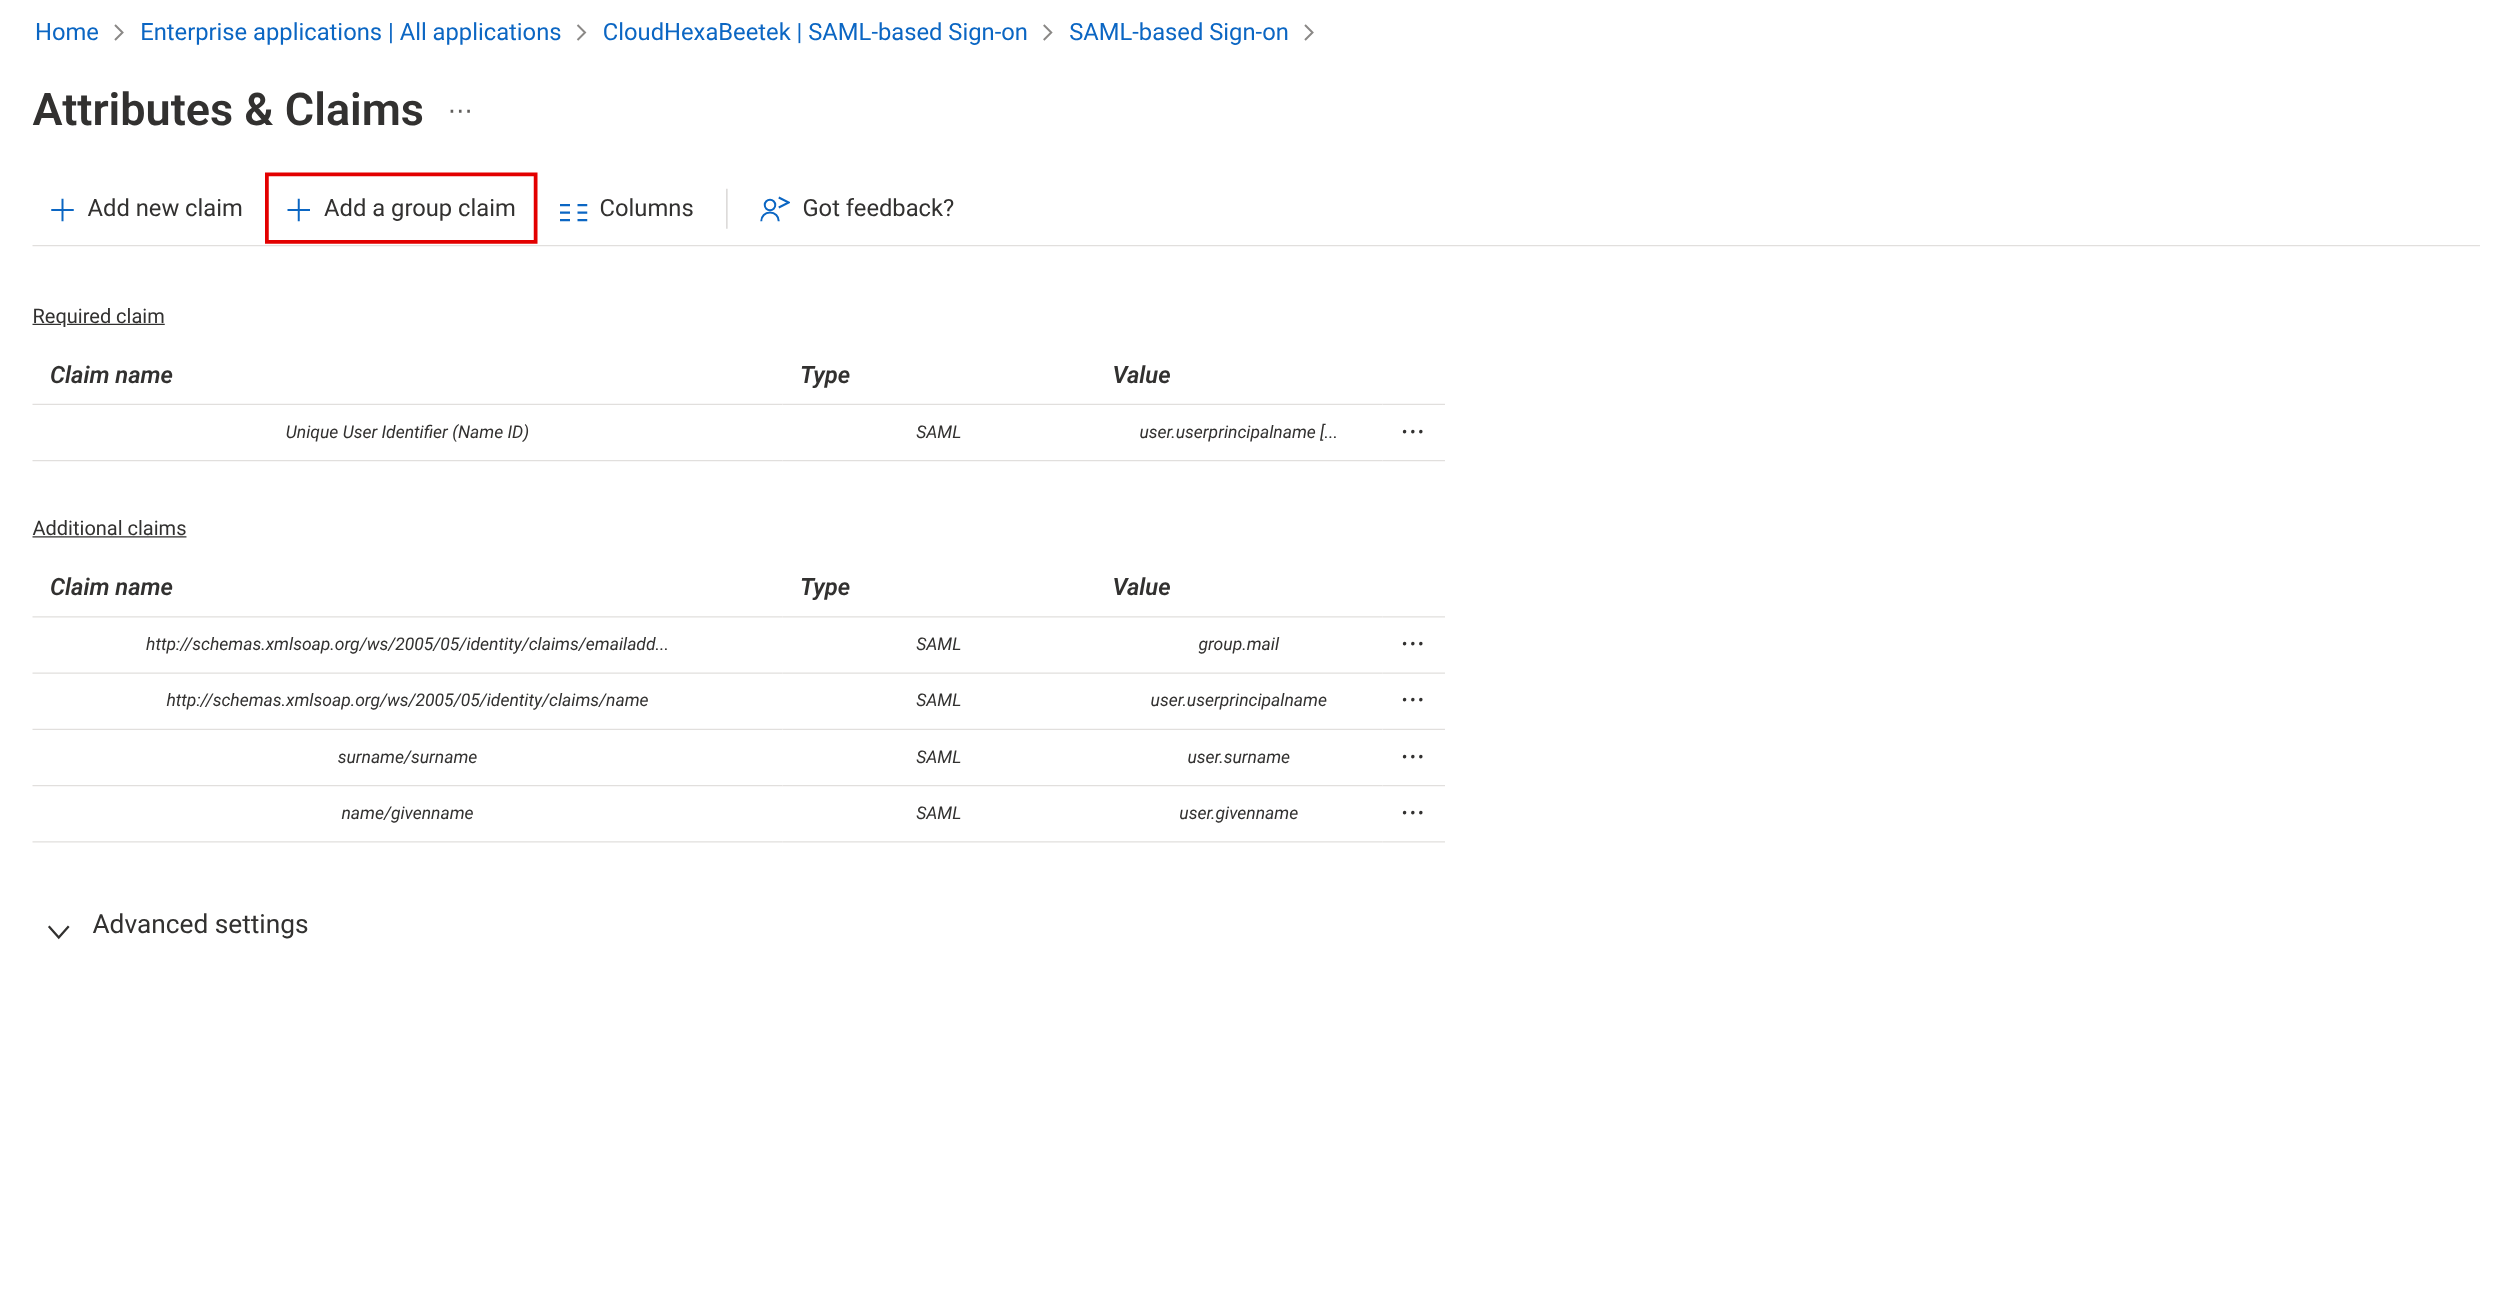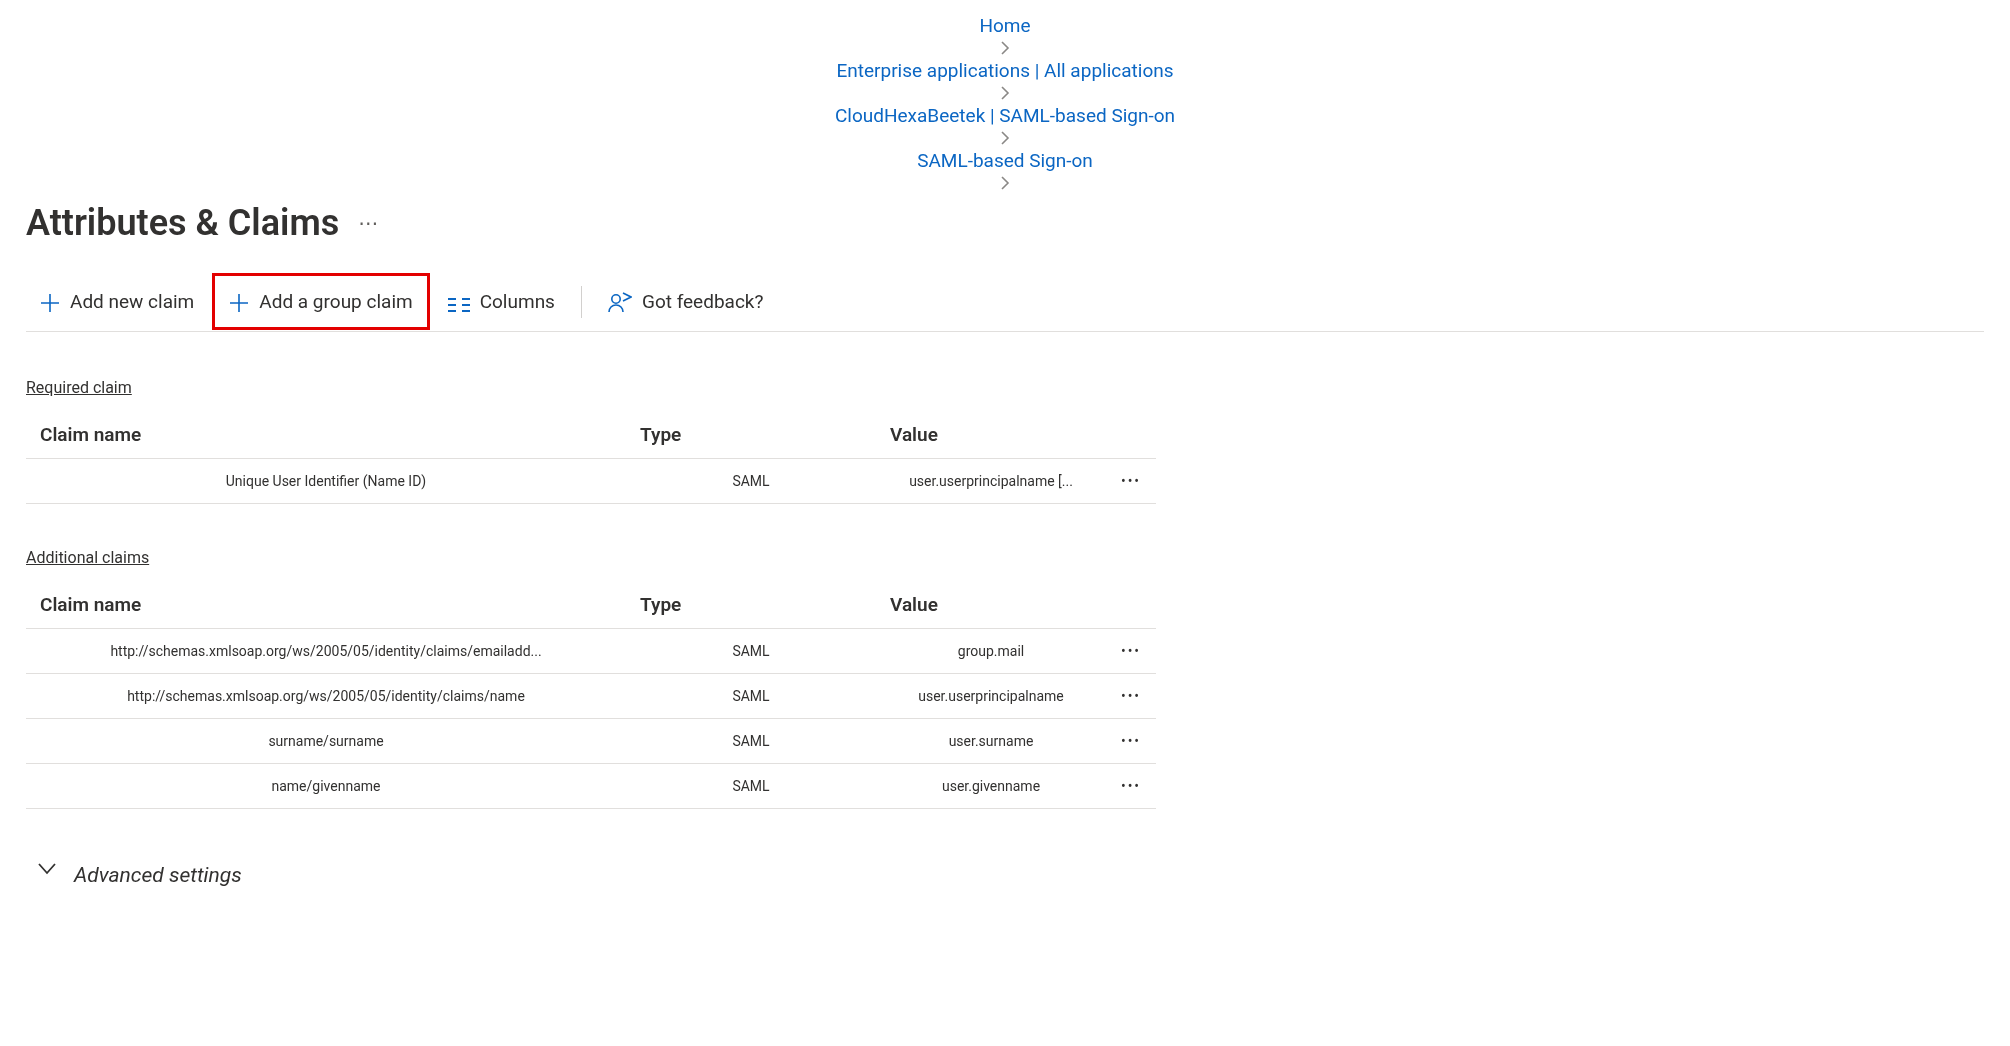--- a/index.html
+++ b/index.html
@@ -9,22 +9,21 @@
     color: #323130;
     font-size: 19px;
     padding: 14px 26px;
   }
   
   .breadcrumbs {
     display: flex;
     align-items: center;
     flex-wrap: wrap;
     gap: 4px;
-    margin-bottom: 12px;
-    flex-direction: column;
+    margin-bottom: 30px;
   }
   .breadcrumbs a {
     color: #0b66c3;
     text-decoration: none;
     font-size: 19px;
     padding: 0 2px;
   }
   .breadcrumbs .chev {
     color: #605e5c;
     font-size: 14px;
@@ -88,20 +87,21 @@
     font-weight: 400;
     color: #323130;
     margin-bottom: 14px;
     text-decoration: underline;
   }
   .claims-table {
     width: 1130px;
     max-width: 100%;
     border-collapse: collapse;
     margin-bottom: 44px;
+    font-style: italic;
   }
   .claims-table th {
     text-align: left;
     font-weight: 600;
     font-size: 19px;
     padding: 12px 14px;
     border-bottom: 1px solid #e1dfdd;
   }
   .claims-table td {
     padding: 14px 14px;
@@ -124,28 +124,27 @@
     color:#605e5c;
     font-size:20px;
     letter-spacing:2px;
     cursor:pointer;
     text-align:right;
     width:50px;
   }
   
   .advanced {
     display:flex;
-    align-items:flex-start;
+    align-items:flex-end;
     gap:18px;
     padding:10px 12px;
     cursor:pointer;
     font-size:21px;
     color:#323130;
     margin-top:10px;
-    font-style:italic;
   }
   .advanced .chev-down { display:inline-flex; align-items:center; color:#323130; }
   svg { display:block; }
 </style>
 </head>
 <body>
 
 <nav class="breadcrumbs">
   <a href="#">Home</a>
   <span class="chev">

